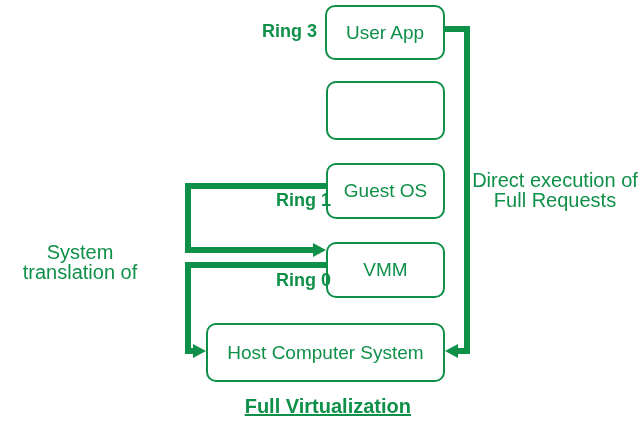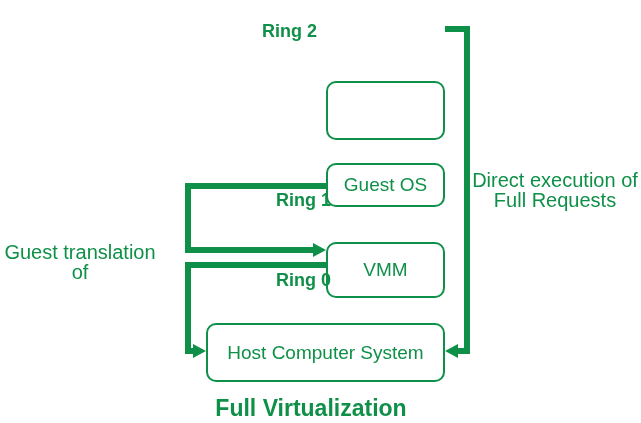--- a/index.html
+++ b/index.html
@@ -33,21 +33,21 @@
     border-radius: 10px;
     background: var(--bg);
     display: flex;
     align-items: center;
     justify-content: center;
     color: var(--green);
     font-size: 19px;
   }
   .box-user-app  { left: 325px; top: 5px;   width: 120px; height: 55px; }
   .box-ring2     { left: 326px; top: 81px;  width: 119px; height: 59px; }
-  .box-guest-os  { left: 326px; top: 163px; width: 119px; height: 44px; }
+  .box-guest-os  { left: 326px; top: 163px; width: 119px; height: 56px; }
   .box-vmm       { left: 326px; top: 242px; width: 119px; height: 56px; }
   .box-host      { left: 206px; top: 323px; width: 239px; height: 59px; }
   .ring-label {
     position: absolute;
     color: var(--green);
     font-weight: bold;
     font-size: 18px;
     text-align: right;
     white-space: nowrap;
   }
@@ -62,64 +62,68 @@
     line-height: 20px;
     text-align: center;
   }
   .annotation-left  { left: 0px;   top: 242px; width: 160px; }
   .annotation-right { left: 472px; top: 170px; width: 166px; }
   .diagram-title {
     position: absolute;
     left: 211px; top: 395px; width: 200px;
     color: var(--green);
     font-weight: bold;
-    font-size: 23px;
-    text-align: center;
+    font-size: 20px;
+    text-align: right;
+    text-decoration: underline;
   }
 </style>
 </head>
 <body>
 
 <div class="canvas">
 
   <svg class="connectors" viewBox="0 0 641 423" xmlns="http://www.w3.org/2000/svg">
 
     <path class="route" d="M 326 186 L 188 186 L 188 250 L 313 250"></path>
     <polygon class="arrowhead" points="313,243 326,250 313,257"></polygon>
 
     <path class="route" d="M 326 265 L 188 265 L 188 351 L 194 351"></path>
     <polygon class="arrowhead" points="193,344 206,351 193,358"></polygon>
 
     <path class="route" d="M 445 29 L 467 29 L 467 351 L 458 351"></path>
     <polygon class="arrowhead" points="458,344 458,358 445,351"></polygon>
   </svg>
 
+  <div class="box box-user-app">
+    <span>User App</span>
+  </div>
 
   <div class="box box-ring2">
     <span></span>
   </div>
 
   <div class="box box-guest-os">
     <span>Guest OS</span>
   </div>
 
   <div class="box box-vmm">
     <span>VMM</span>
   </div>
 
   <div class="box box-host">
     <span>Host Computer System</span>
   </div>
 
-  <div class="ring-label ring3">Ring 2</div>
+  <div class="ring-label ring3">Ring 3</div>
   <div class="ring-label ring1">Ring 1</div>
   <div class="ring-label ring0">Ring 0</div>
 
   <div class="annotation annotation-left">
-    <div>Guest translation of</div>
+    <div>System translation of</div>
   </div>
 
   <div class="annotation annotation-right">
     <div>Direct execution of</div>
     <div>Full Requests</div>
   </div>
 
   <div class="diagram-title">Full Virtualization</div>
 
 </div>

